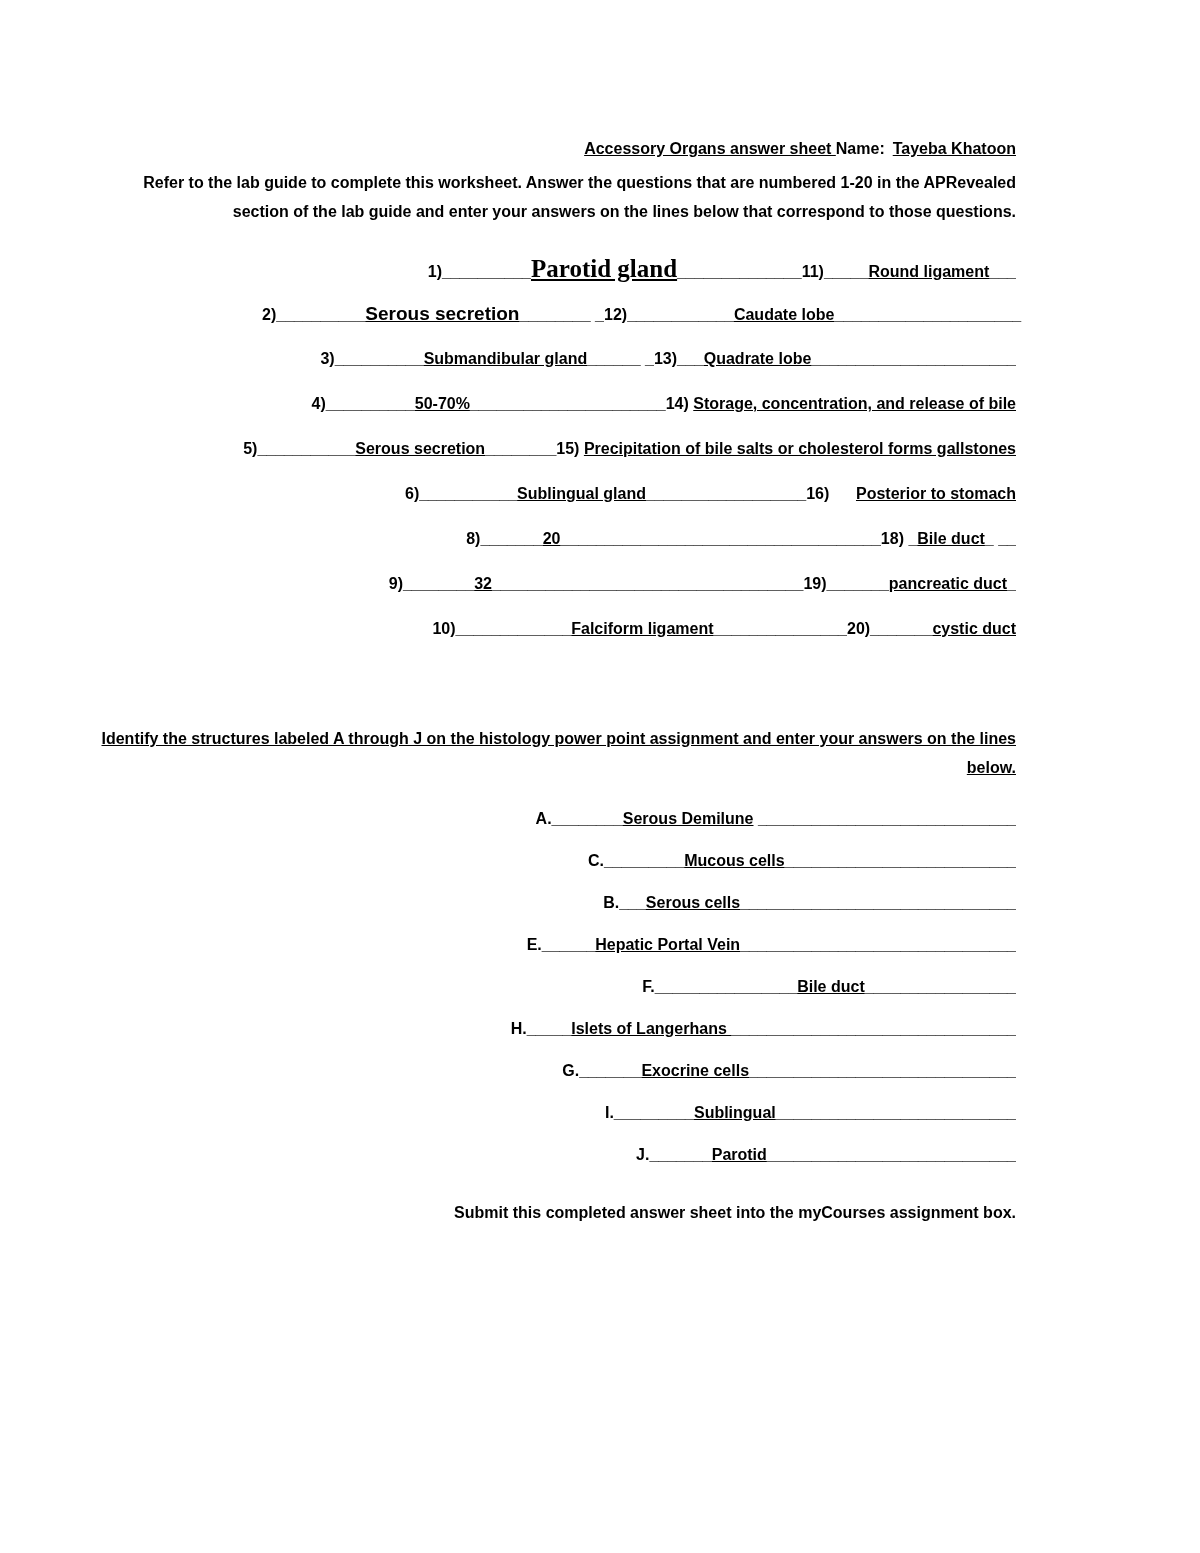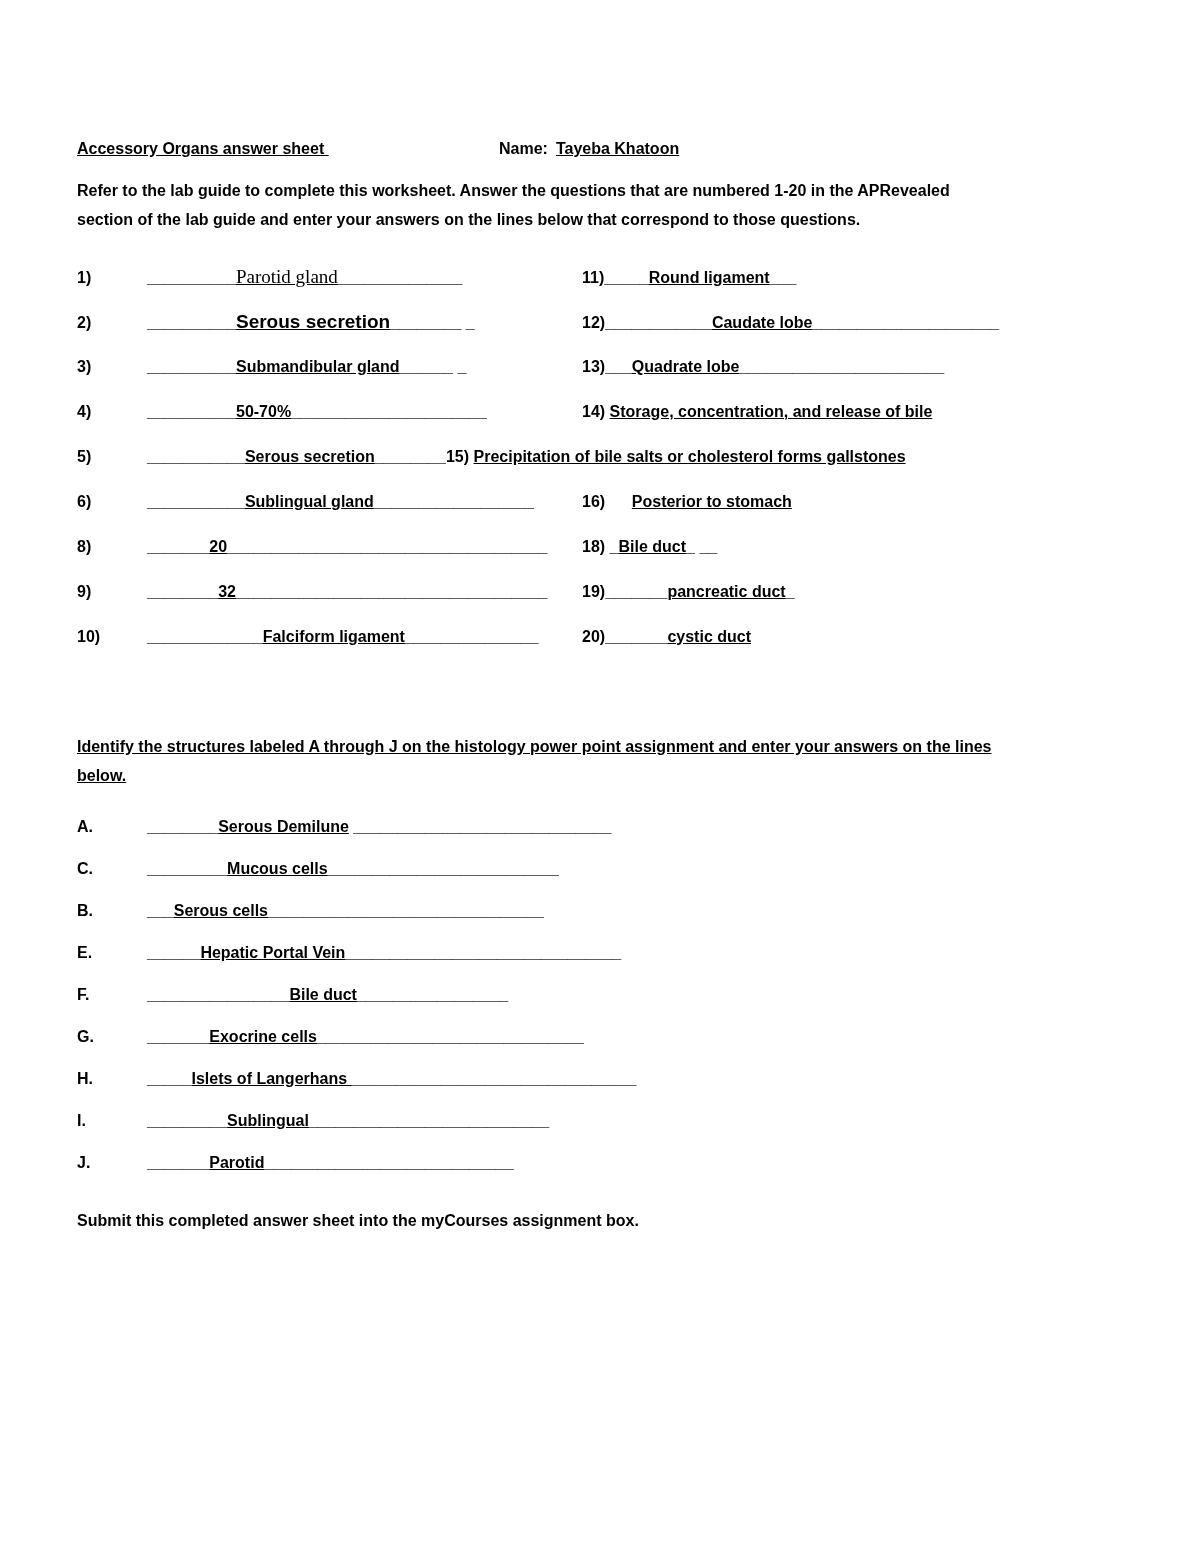--- a/index.html
+++ b/index.html
@@ -1,35 +1,35 @@
 <!DOCTYPE html>
 <html><head>
 <meta charset="utf-8">
 <style>
   html,body{margin:0;padding:0;}
   body{
     width:1200px;height:1553px;background:#ffffff;color:#000;
     font-family:"Liberation Sans",sans-serif;font-weight:700;font-size:16px;
     overflow:hidden;
   }
-  .doc{padding:140px 140px 0 77px;width:917px;}
+  .doc{padding:140px 140px 0 99px;width:917px;text-align:right;}
   
   .title-row{white-space:pre;}
   .doc-title{text-decoration:underline;display:inline-block;min-width:422px;}
   .name-value{text-decoration:underline;margin-left:8px;}
   
-  .para{margin-top:18px;line-height:29px;width:917px;}
+  .para{margin-top:10px;line-height:29px;width:917px;}
   
   .qlist{margin-top:20px;}
   .qrow{white-space:pre;height:45px;line-height:45px;font-size:16px;}
   .qcell-left{display:inline-block;min-width:505px;}
   .qrow.natural .qcell-left{min-width:0;}
   .qnum{display:inline-block;width:70px;}
   .ans{text-decoration:underline;}
-  .ans.serif{font-family:"Liberation Serif",serif;font-weight:400;font-size:19px;}
+  .ans.serif{font-family:"Liberation Serif",serif;font-weight:700;font-size:25px;}
   .ans.big{font-size:19px;}
   
   .section2{margin-top:73px;line-height:29px;width:917px;text-decoration:underline;}
   .hlist{margin-top:16px;}
   .hrow{white-space:pre;height:42px;line-height:42px;}
   .hlabel{display:inline-block;width:70px;}
   
   .footer{margin-top:28px;}
 </style>
 </head>
@@ -65,21 +65,21 @@
   </div>
 
   <div class="section2">Identify the structures labeled A through J on the histology power point assignment and enter your answers on the lines below.</div>
 
   <div class="hlist">
     <div class="hrow"><span class="hlabel">A.</span><span>________</span><span class="ans">Serous Demilune</span><span> _____________________________</span></div>
     <div class="hrow"><span class="hlabel">C.</span><span>_________</span><span class="ans">Mucous cells</span><span>__________________________</span></div>
     <div class="hrow"><span class="hlabel">B.</span><span>___</span><span class="ans">Serous cells</span><span>_______________________________</span></div>
     <div class="hrow"><span class="hlabel">E.</span><span>______</span><span class="ans">Hepatic Portal Vein</span><span>_______________________________</span></div>
     <div class="hrow"><span class="hlabel">F.</span><span>________________</span><span class="ans">Bile duct</span><span>_________________</span></div>
+    <div class="hrow"><span class="hlabel">H.</span><span>_____</span><span class="ans">Islets of Langerhans </span><span>________________________________</span></div>
     <div class="hrow"><span class="hlabel">G.</span><span>_______</span><span class="ans">Exocrine cells</span><span>______________________________</span></div>
-    <div class="hrow"><span class="hlabel">H.</span><span>_____</span><span class="ans">Islets of Langerhans </span><span>________________________________</span></div>
     <div class="hrow"><span class="hlabel">I.</span><span>_________</span><span class="ans">Sublingual</span><span>___________________________</span></div>
     <div class="hrow"><span class="hlabel">J.</span><span>_______</span><span class="ans">Parotid</span><span>____________________________</span></div>
   </div>
 
   <div class="footer">Submit this completed answer sheet into the myCourses assignment box.</div>
 
 </div>
 
 </body></html>

